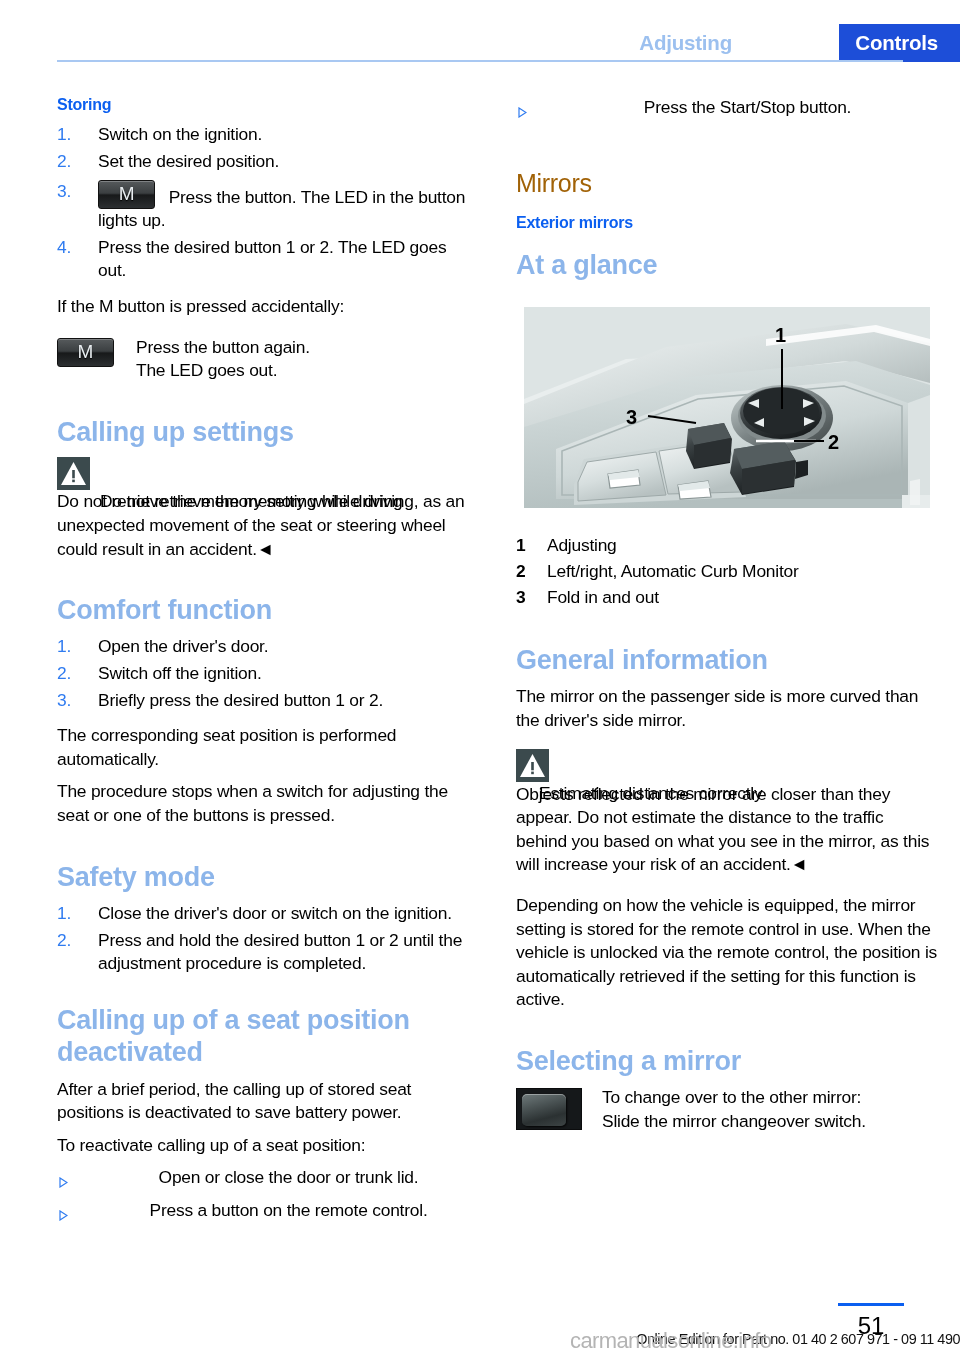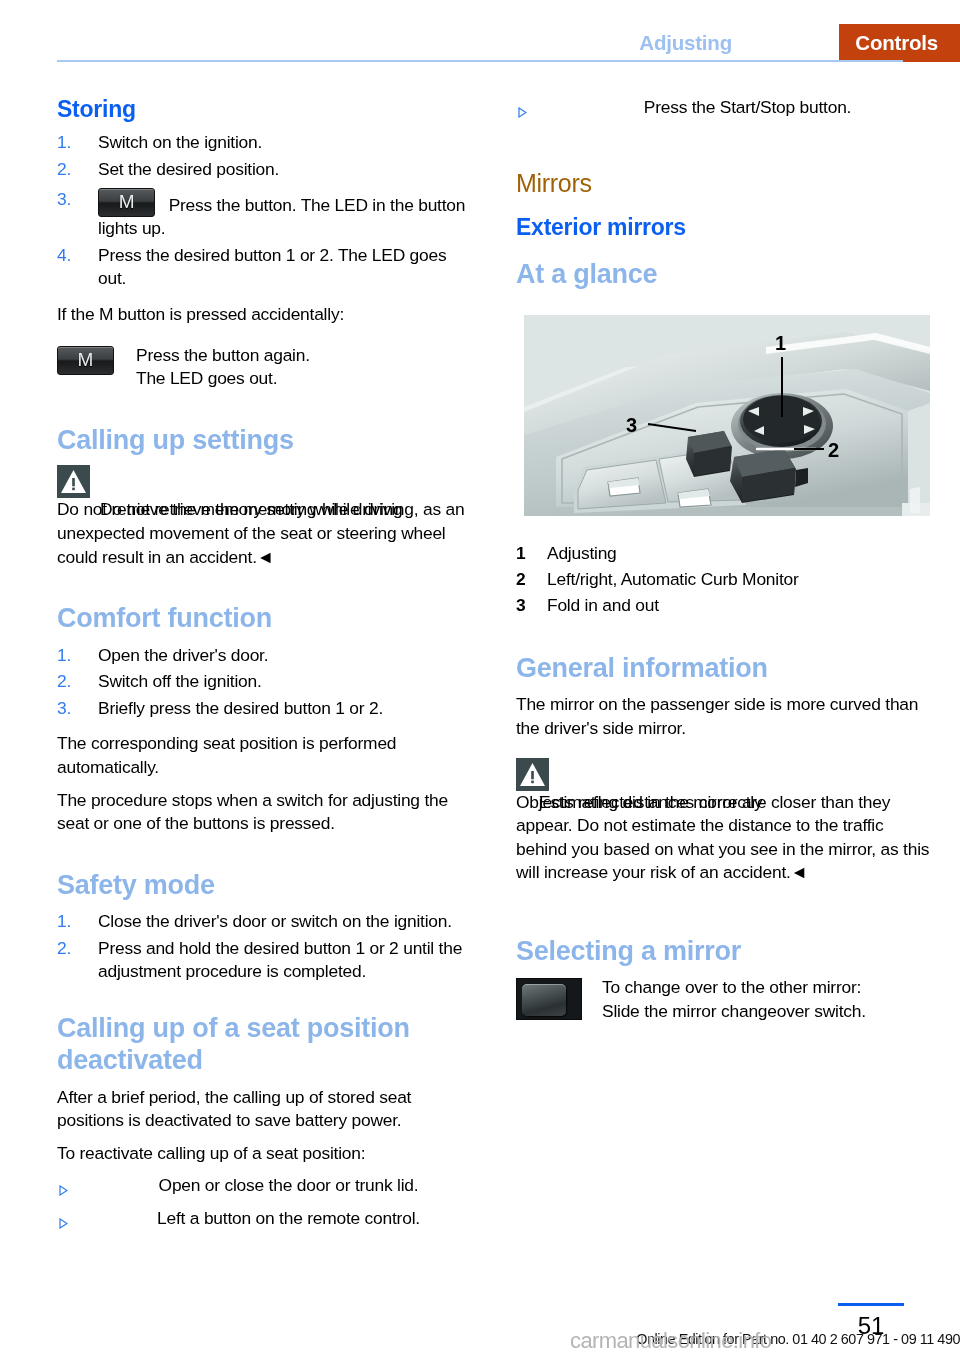--- a/index.html
+++ b/index.html
@@ -16,21 +16,21 @@
   .header {
     position: absolute; left: 0; top: 0; width: 960px; height: 62px;
   }
   .header-rule {
     position: absolute; left: 57px; top: 60px; width: 846px; height: 2px;
     background: #a9c8f2;
   }
   .hdr-chip-active {
     position: absolute; right: 0; top: 24px;
     height: 38px; padding: 0 22px 0 16px;
-    background: #c2410c;
+    background: #1d4ed8;
     color: #ffffff;
     font-size: 20.5px; font-weight: bold;
     display: flex; align-items: center;
     letter-spacing: -0.2px;
   }
   .hdr-chip-prev {
     position: absolute; right: 228px; top: 24px;
     height: 38px;
     color: #9cc0ef;
     font-size: 20.5px; font-weight: bold;
@@ -44,21 +44,21 @@
   }
   .col-left  { left: 57px; }
   .col-right { left: 516px; }
 
   
   h1.title {
     color: #a16207; font-size: 25px; font-weight: normal;
     letter-spacing: -0.3px; line-height: 1.1;
   }
   h2.sub {
-    color: #0b5ff0; font-size: 23px; font-weight: bold;
+    color: #0b5ff0; font-size: 16px; font-weight: bold;
     letter-spacing: -0.25px; line-height: 1.15;
   }
   h3.light {
     color: #8cb5ea; font-size: 27px; font-weight: bold;
     letter-spacing: -0.25px; line-height: 1.2;
   }
 
   p, li, .txt {
     font-size: 17.4px; line-height: 23.6px; letter-spacing: -0.22px;
     color: #000;
@@ -311,21 +311,21 @@
             </svg>
         </span>
         <span class="txt">Open or close the door or trunk lid.</span>
       </li>
       <li style="margin-top:9px;">
         <span class="tri-mark hollow">
           <svg width="9" height="11" viewBox="0 0 9 11">
               <polygon points="1,1 8,5.5 1,10" fill="none" stroke="#2f7bf0" stroke-width="1.2"></polygon>
             </svg>
         </span>
-        <span class="txt">Left a button on the remote control.</span>
+        <span class="txt">Press a button on the remote control.</span>
       </li>
     </ul>
 
   </div>
 
   <div class="col col-right">
 
     <ul class="tri">
       <li>
         <span class="tri-mark hollow">
@@ -483,20 +483,21 @@
           <rect x="13.2" y="11" width="2.6" height="8.3" fill="#3b4a4d"></rect>
           <rect x="13.2" y="20.6" width="2.6" height="2.6" fill="#3b4a4d"></rect>
         </svg>
       </span>
       <div class="txt" style="margin-left:23px;">Estimating distances correctly</div>
       <div class="txt" style="margin-left:43px;">&nbsp;</div>
       <div class="txt" style="clear:both; margin-top:-47px;">Objects reflected in the mirror are closer than they appear. Do not estimate the distance to the traffic behind you based on what you see in the mirror, as this will increase your risk of an accident.◄</div>
     </div>
 
     <div class="gap-m"></div>
+    <p>Depending on how the vehicle is equipped, the mirror setting is stored for the remote control in use. When the vehicle is unlocked via the remote control, the position is automatically retrieved if the setting for this function is active.</p>
 
     <div class="gap-xl"></div>
 
     <h3 class="light">Selecting a mirror</h3>
     <div class="gap-s"></div>
 
     <div class="icon-para">
       <span class="swbtn fl">
         <span class="pad"></span>
       </span>

